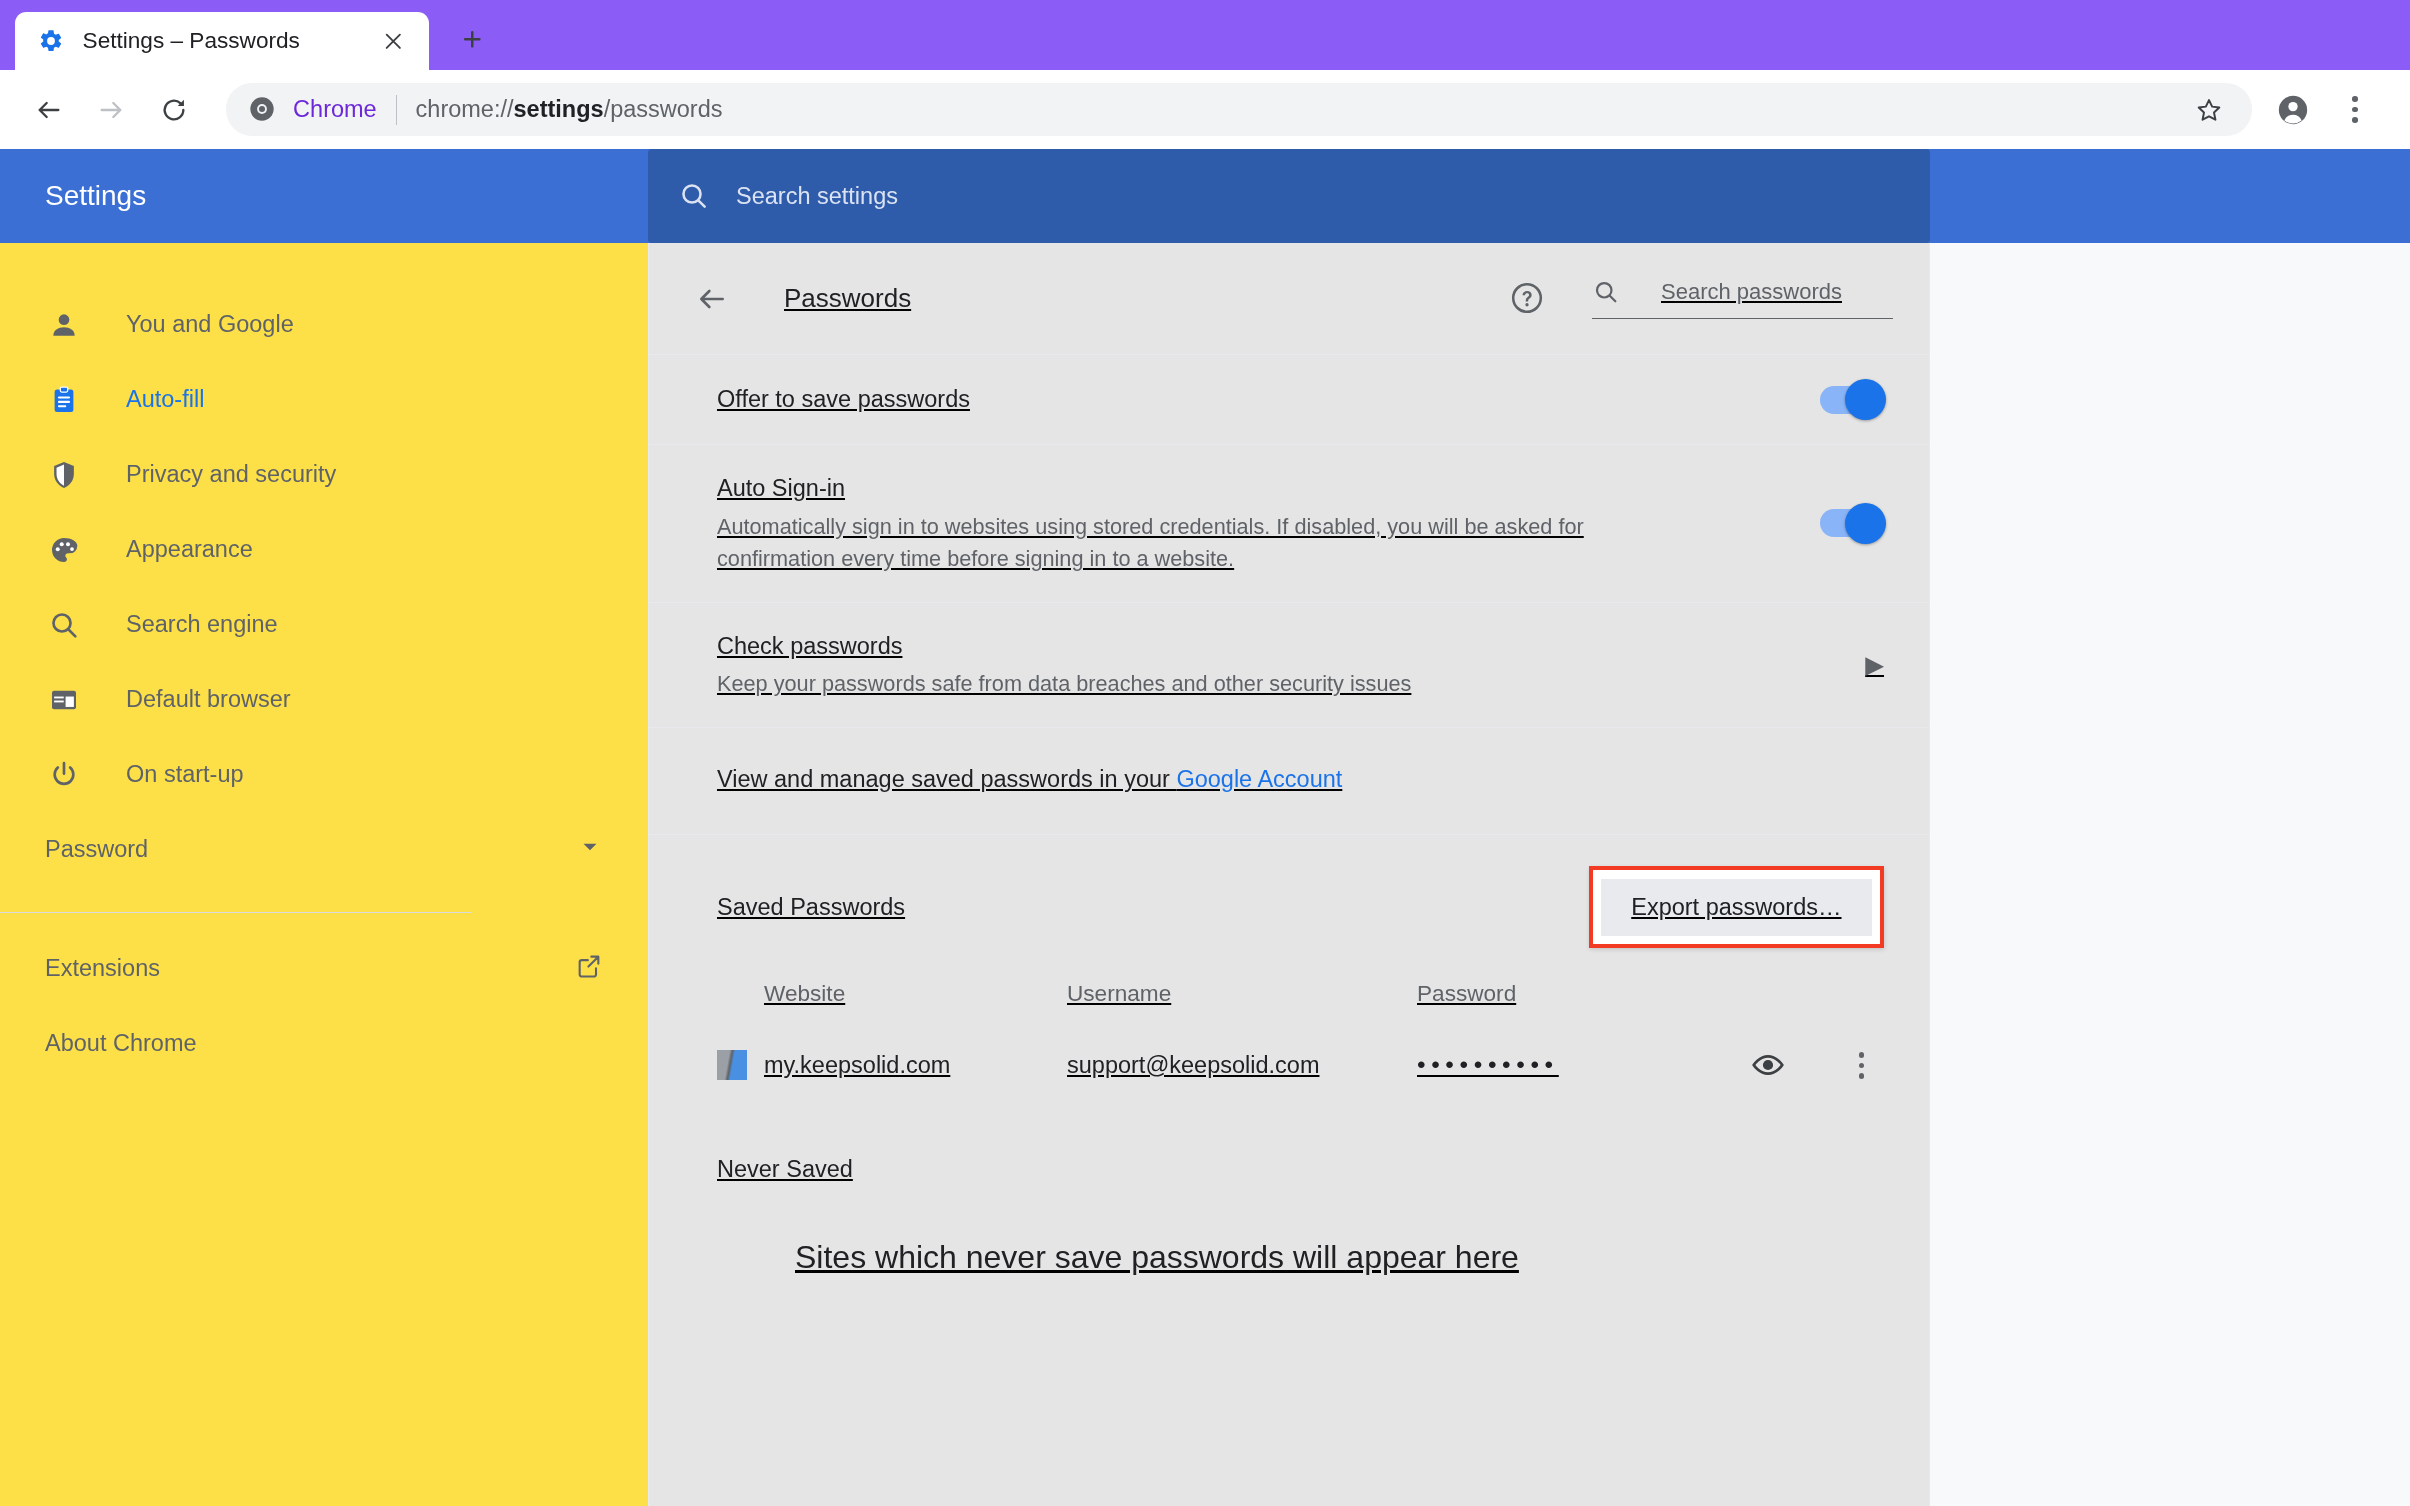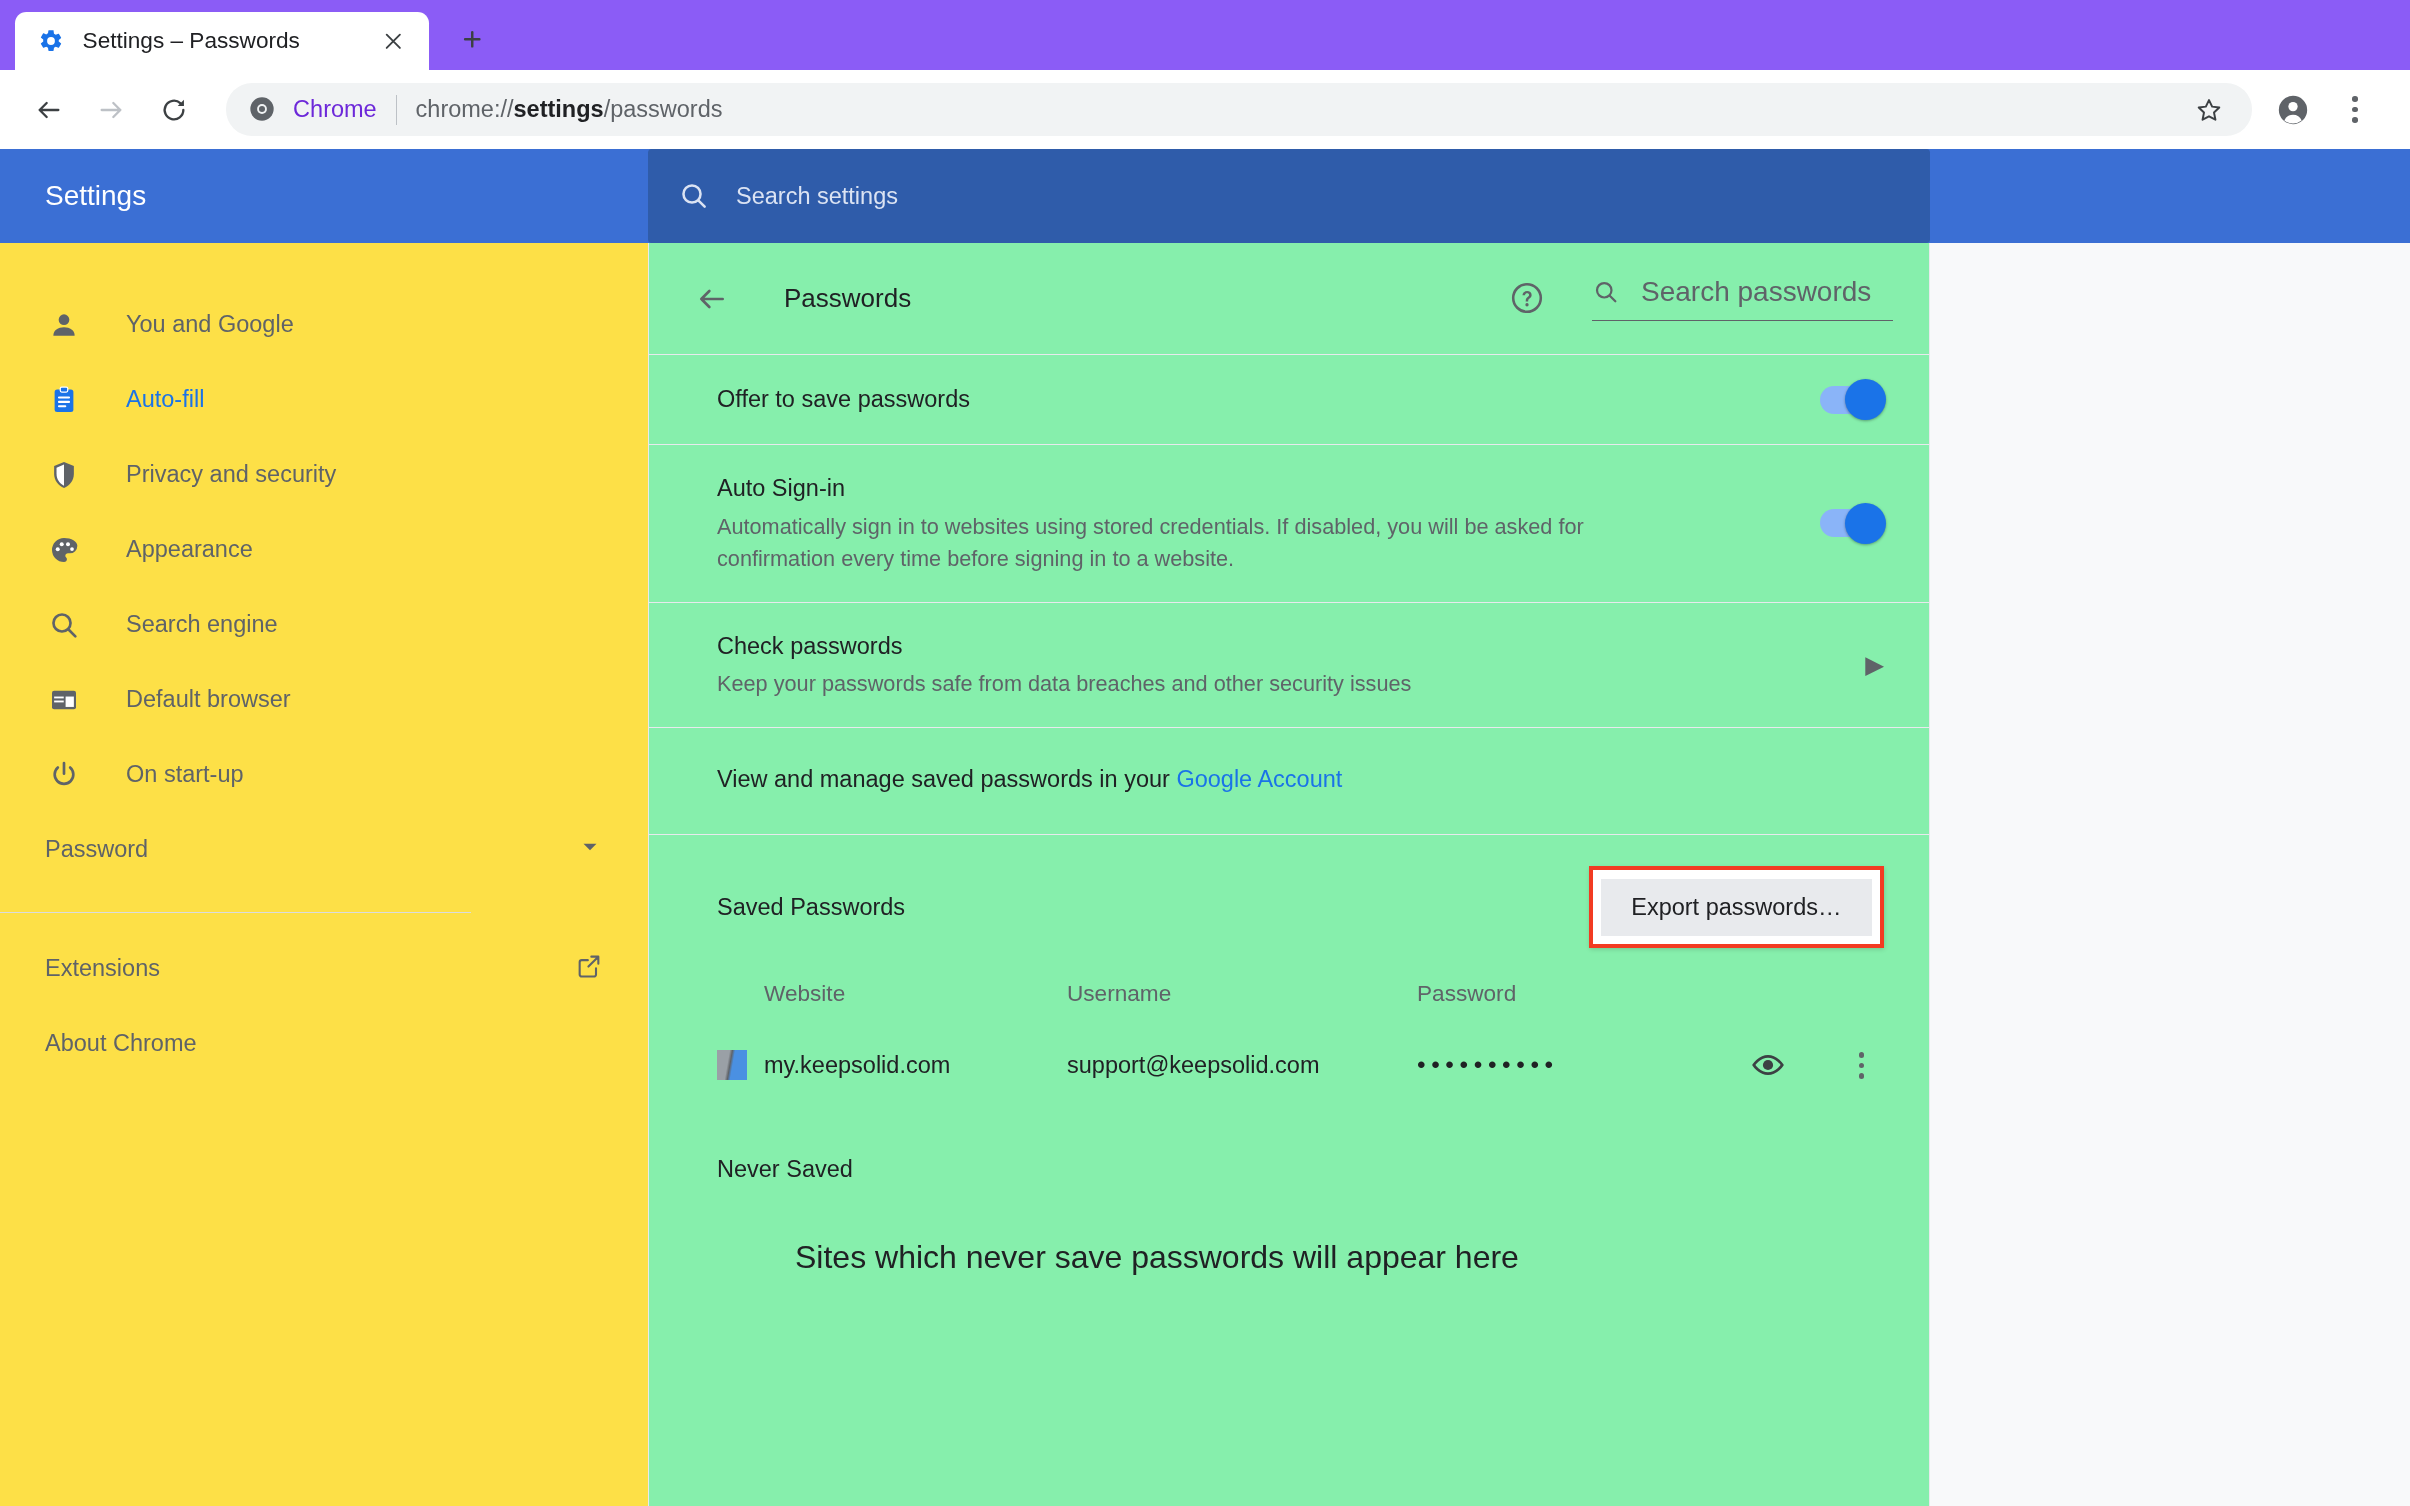--- a/index.html
+++ b/index.html
@@ -129,46 +129,47 @@
     height: 75px; display: flex; align-items: center;
     padding-left: 45px; padding-right: 45px;
     font-size: 23.5px; color: #5f6368;
   }
   .nav-plain .caret { margin-left: auto; }
   .nav-plain .extlink { margin-left: auto; }
   .sep { height: 0.9px; background: #dadce0; margin: 24.5px 0 19px 0; width: 471px; }
 
   .content {
     width: 1282px;
-    background: #86efac;
+    background: #e5e5e5;
     flex: 0 0 auto;
     border-left: 0.9px solid #e8eaed;
     border-right: 0.9px solid #e8eaed;
     overflow: hidden;
+    text-decoration: underline;
   }
   .spacer-right { flex: 1 1 auto; background: #f8f9fa; }
 
   .page-head {
     height: 111px;
     display: flex; align-items: center;
     padding: 0 36px 0 41px;
   }
   .back-ic { width: 43px; height: 43px; display:flex; align-items:center; justify-content:center; flex:0 0 auto; }
   .page-title { margin-left: 51px; font-size: 26px; color: #202124; }
   .head-right { margin-left: auto; display: flex; align-items: center; }
   .help-ic { width: 40px; height: 40px; display:flex; align-items:center; justify-content:center; flex:0 0 auto; }
   .pw-search {
     margin-left: 45px;
     width: 301px;
     display: flex; align-items: center;
     border-bottom: 1.9px solid #5f6368;
     padding-bottom: 11.3px;
   }
   .pw-search .sic { width: 28px; height: 28px; flex:0 0 auto; margin-right: 21px; }
-  .pw-search .sph { font-size: 28px; color: #5f6368; }
+  .pw-search .sph { font-size: 22px; color: #5f6368; margin-left: 20px; }
 
   .row {
     display: flex; align-items: center;
     padding: 0 45px 0 68px;
     border-top: 0.9px solid #e8eaed;
     min-height: 90px;
   }
   .row-text { flex: 1 1 auto; padding: 26px 0; min-width: 0; }
   .row-title { font-size: 23.5px; color: #202124; line-height: 1.45; }
   .row-sub { font-size: 21.7px; color: #5f6368; line-height: 1.5; margin-top: 5.6px; max-width: 984px; }

